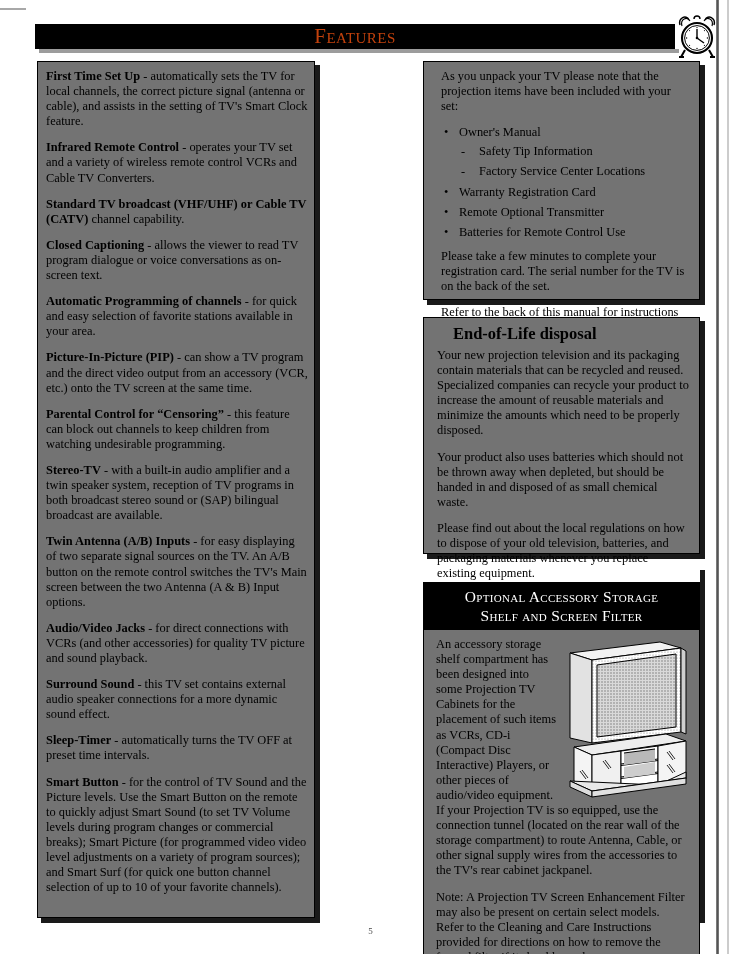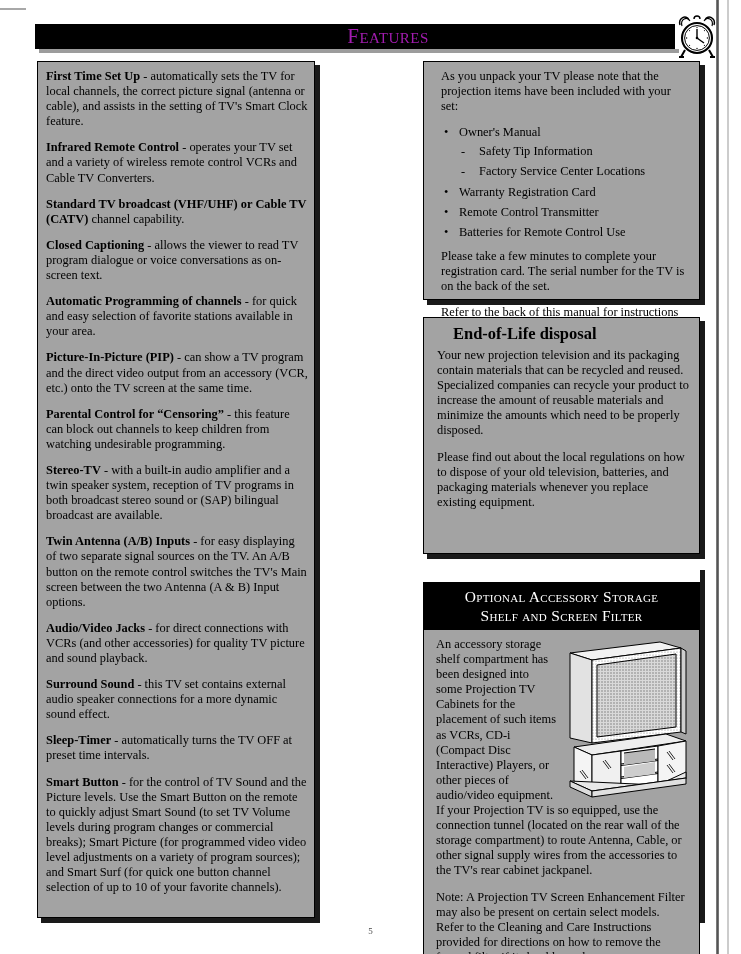--- a/index.html
+++ b/index.html
@@ -63,43 +63,42 @@
     opacity: .55;
   }
   .header-title {
     position: absolute;
     left: 35px;
     top: 24px;
     width: 640px;
     height: 25px;
     line-height: 25px;
     text-align: center;
-    color: #a21caf;
+    color: #c2410c;
     font-family: "Liberation Serif", "DejaVu Serif", serif;
     font-variant: small-caps;
     font-size: 21px;
     letter-spacing: .5px;
     font-weight: 400;
-    padding-left: 33px;
   }
 
   
   .clock-icon {
     position: absolute;
     left: 674px;
     top: 12px;
     width: 46px;
     height: 48px;
   }
 
   
   .box {
     position: absolute;
     border: 1.6px solid #000000;
-    background: #a3a3a3;
+    background: #737373;
     box-sizing: border-box;
   }
   .box-shadow {
     position: absolute;
     background: #1a1a1a;
   }
 
   .box p {
     margin: 0 0 11px 0;
   }
@@ -386,38 +385,39 @@
             <span>Factory Service Center Locations</span>
           </li>
         </ul>
       </li>
       <li>
         <span class="bullet-dot">•</span>
         <span>Warranty Registration Card</span>
       </li>
       <li>
         <span class="bullet-dot">•</span>
-        <span>Remote Control Transmitter</span>
+        <span>Remote Optional Transmitter</span>
       </li>
       <li>
         <span class="bullet-dot">•</span>
         <span>Batteries for Remote Control Use</span>
       </li>
     </ul>
     <p class="para-text">Please take a few minutes to complete your registration card. The serial number for the TV is on the back of the set.</p>
     <p class="para-text">Refer to the back of this manual for instructions on the cleaning and care of the TV.</p>
   </div>
 </div>
 
 <div class="box-shadow" id="rm-box-shadow"></div>
 <div class="box-shadow" id="rm-box-shadow-side"></div>
 <div class="box" id="rm-box">
   <div id="rm-content">
     <div class="section-heading">End-of-Life disposal</div>
     <p class="para-text">Your new projection television and its packaging contain materials that can be recycled and reused. Specialized companies can recycle your product to increase the amount of reusable materials and minimize the amounts which need to be properly disposed.</p>
+    <p class="para-text">Your product also uses batteries which should not be thrown away when depleted, but should be handed in and disposed of as small chemical waste.</p>
     <p class="para-text">Please find out about the local regulations on how to dispose of your old television, batteries, and packaging materials whenever you replace existing equipment.</p>
   </div>
 </div>
 
 <div class="box-shadow" id="rb-box-shadow"></div>
 <div class="box-shadow" id="rb-box-shadow-side"></div>
 <div class="box" id="rb-box">
   <div class="rb-header">
     <div>Optional Accessory Storage</div>
     <div>Shelf and Screen Filter</div>

